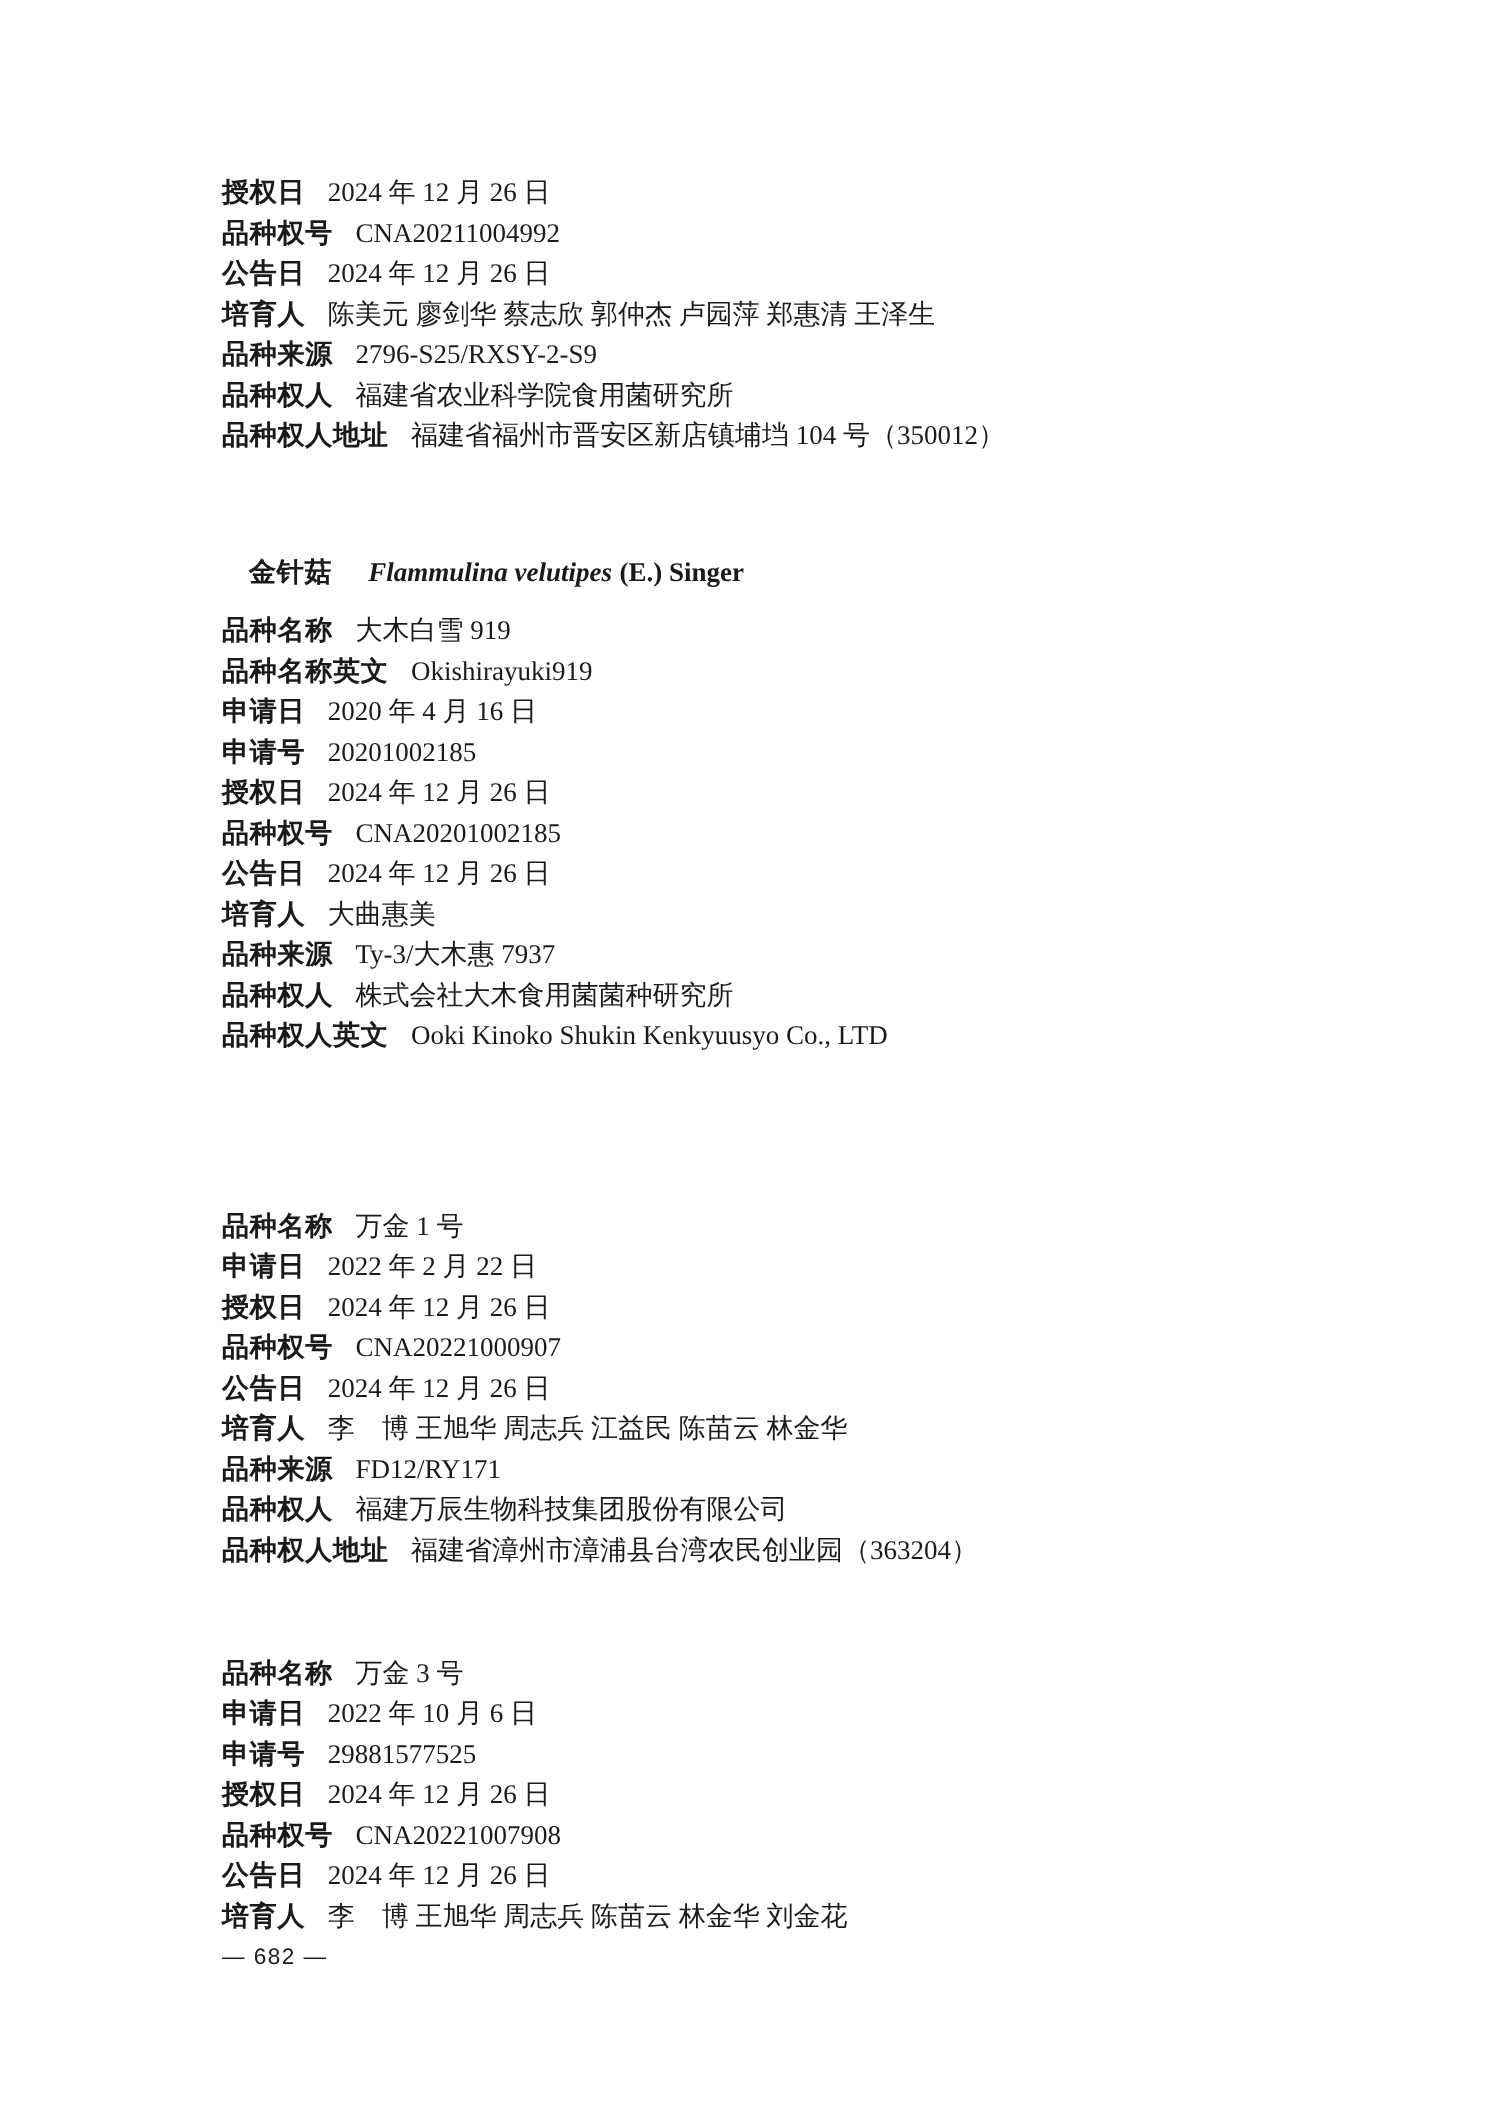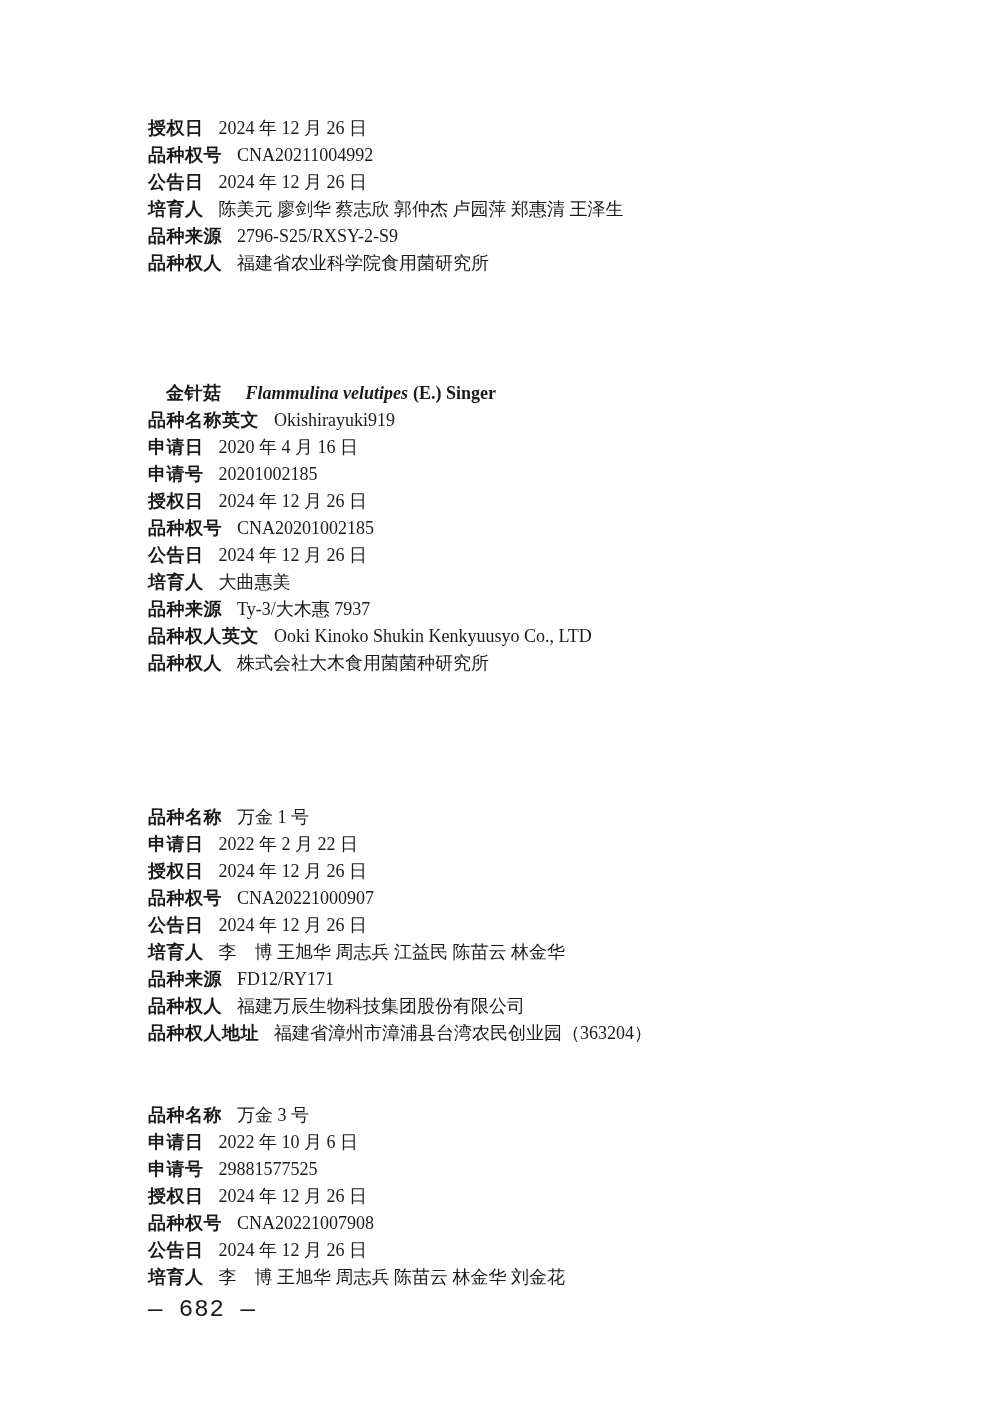--- a/index.html
+++ b/index.html
@@ -22,54 +22,56 @@
   }
   .val { font-family: "Liberation Serif", serif; }
   .heading { position: absolute; left: 148px; font-weight: bold; line-height: 27px; white-space: pre; }
   .heading .cn { font-family: "Liberation Sans", sans-serif; margin-right: 24px; letter-spacing: 0.5px; }
   .heading .latin-italic { font-family: "Liberation Serif", serif; font-style: italic; }
   .heading .latin-rest { font-family: "Liberation Serif", serif; margin-left: 5px; }
   .footer {
     position: absolute;
     left: 148px;
     top: 1296px;
-    font-family: Liberation Mono, monospace;
-    font-size: 24px;
+    font-family: Liberation Sans, sans-serif;
+    font-size: 15px;
     letter-spacing: 1px;
   }
 </style>
 </head>
 <body>
 
 <div class="page">
 
   <div class="block" style="top:115px">
     <div class="row"><span class="lbl">授权日</span><span class="val">2024 年 12 月 26 日</span></div>
     <div class="row"><span class="lbl">品种权号</span><span class="val">CNA20211004992</span></div>
     <div class="row"><span class="lbl">公告日</span><span class="val">2024 年 12 月 26 日</span></div>
     <div class="row"><span class="lbl">培育人</span><span class="val">陈美元 廖剑华 蔡志欣 郭仲杰 卢园萍 郑惠清 王泽生</span></div>
     <div class="row"><span class="lbl">品种来源</span><span class="val">2796-S25/RXSY-2-S9</span></div>
     <div class="row"><span class="lbl">品种权人</span><span class="val">福建省农业科学院食用菌研究所</span></div>
+    <div class="row"><span class="lbl">品种权人地址</span><span class="val">福建省福州市晋安区新店镇埔垱 104 号（350012）</span></div>
   </div>
 
-  <div class="heading" style="top:353px">
+  <div class="heading" style="top:341px">
     <span class="cn">金针菇</span><span class="latin-italic">Flammulina velutipes</span><span class="latin-rest">(E.) Singer</span>
   </div>
 
   <div class="block" style="top:407px">
+    <div class="row"><span class="lbl">品种名称</span><span class="val">大木白雪 919</span></div>
     <div class="row"><span class="lbl">品种名称英文</span><span class="val">Okishirayuki919</span></div>
     <div class="row"><span class="lbl">申请日</span><span class="val">2020 年 4 月 16 日</span></div>
     <div class="row"><span class="lbl">申请号</span><span class="val">20201002185</span></div>
     <div class="row"><span class="lbl">授权日</span><span class="val">2024 年 12 月 26 日</span></div>
     <div class="row"><span class="lbl">品种权号</span><span class="val">CNA20201002185</span></div>
     <div class="row"><span class="lbl">公告日</span><span class="val">2024 年 12 月 26 日</span></div>
     <div class="row"><span class="lbl">培育人</span><span class="val">大曲惠美</span></div>
     <div class="row"><span class="lbl">品种来源</span><span class="val">Ty-3/大木惠 7937</span></div>
+    <div class="row"><span class="lbl">品种权人</span><span class="val">株式会社大木食用菌菌种研究所</span></div>
     <div class="row"><span class="lbl">品种权人英文</span><span class="val">Ooki Kinoko Shukin Kenkyuusyo Co., LTD</span></div>
-    <div class="row"><span class="lbl">品种权人</span><span class="val">株式会社大木食用菌菌种研究所</span></div>
   </div>
 
   <div class="block" style="top:804px">
     <div class="row"><span class="lbl">品种名称</span><span class="val">万金 1 号</span></div>
     <div class="row"><span class="lbl">申请日</span><span class="val">2022 年 2 月 22 日</span></div>
     <div class="row"><span class="lbl">授权日</span><span class="val">2024 年 12 月 26 日</span></div>
     <div class="row"><span class="lbl">品种权号</span><span class="val">CNA20221000907</span></div>
     <div class="row"><span class="lbl">公告日</span><span class="val">2024 年 12 月 26 日</span></div>
     <div class="row"><span class="lbl">培育人</span><span class="val">李　博 王旭华 周志兵 江益民 陈苗云 林金华</span></div>
     <div class="row"><span class="lbl">品种来源</span><span class="val">FD12/RY171</span></div>

